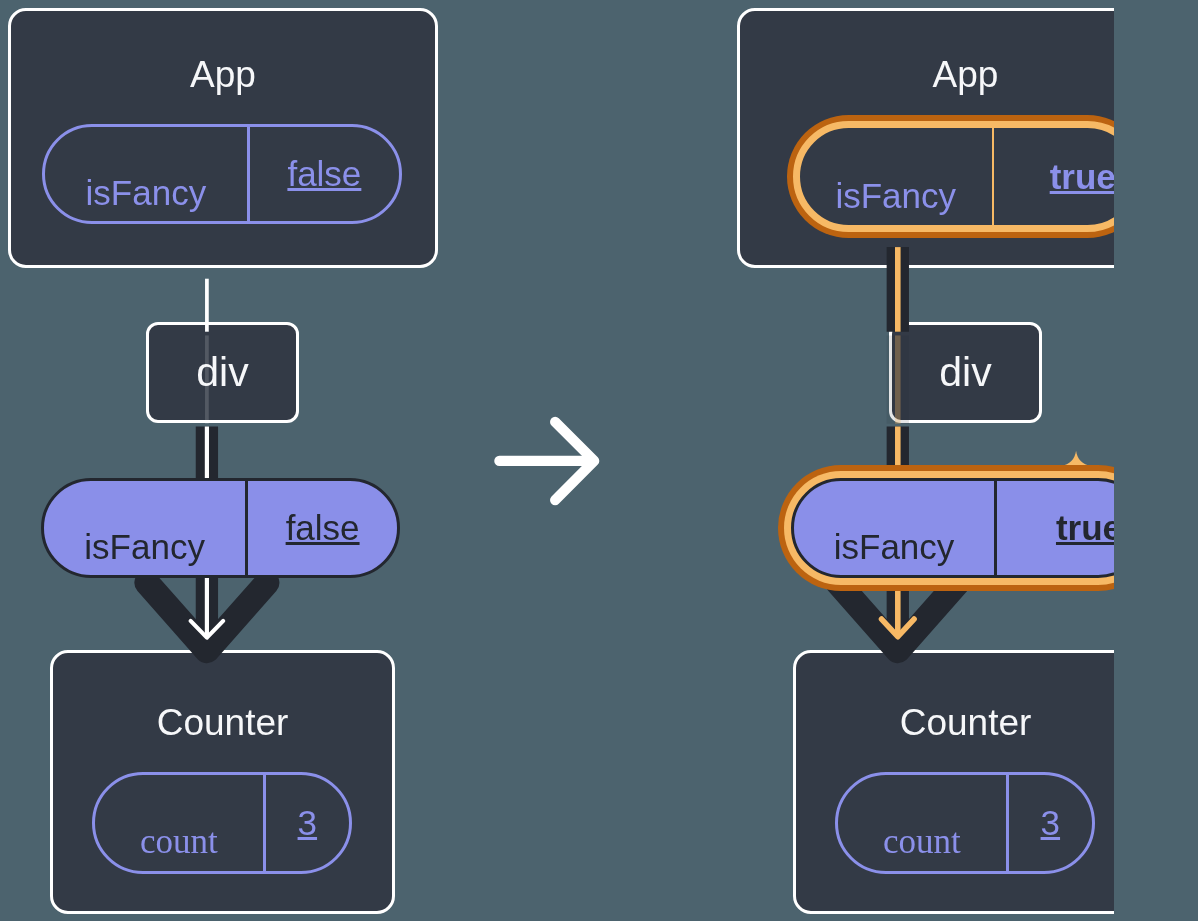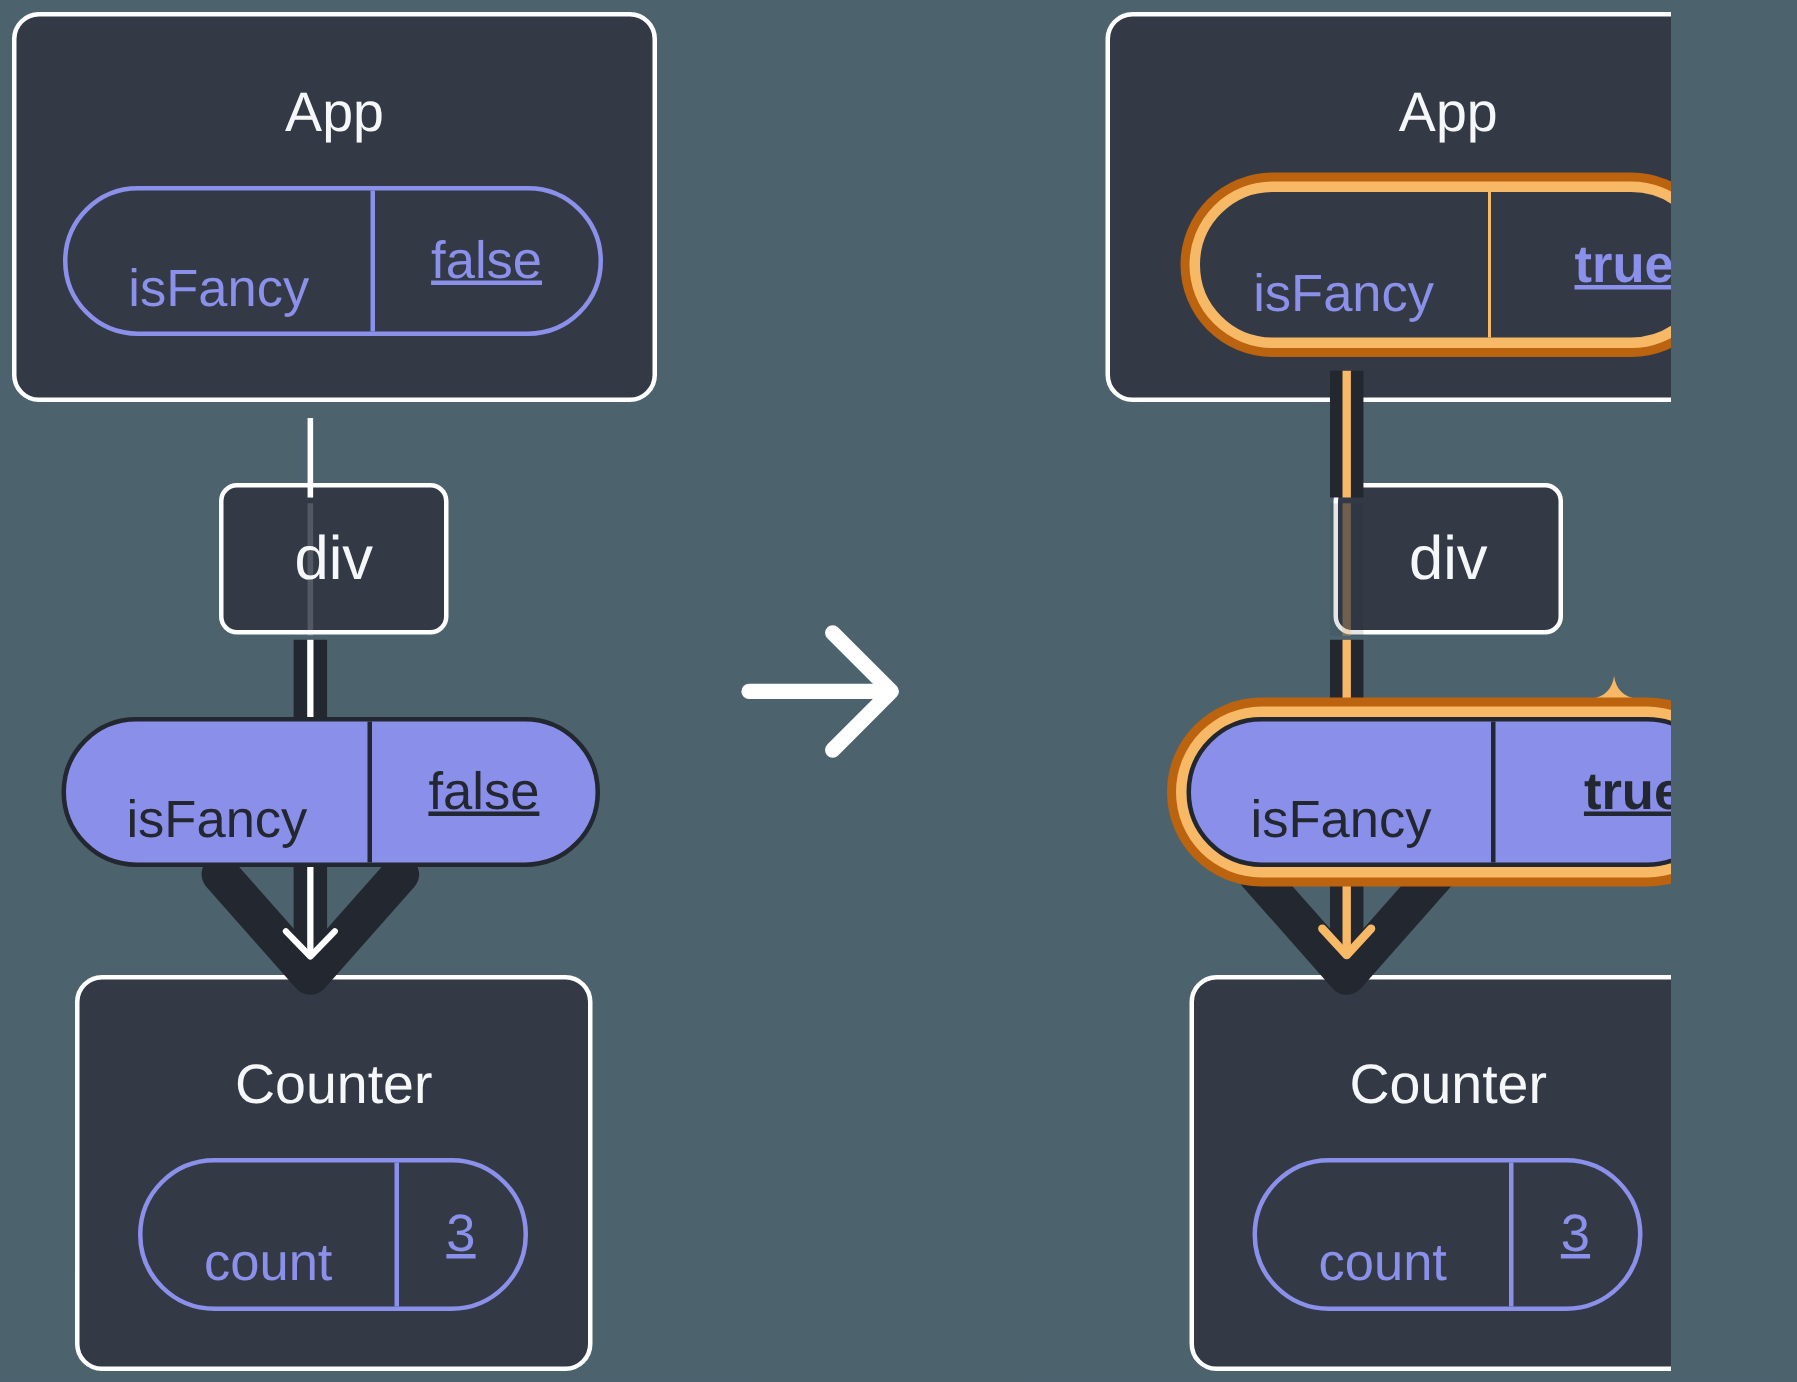--- a/index.html
+++ b/index.html
@@ -16,21 +16,21 @@
         display:flex; align-items:center; justify-content:center;
         color:var(--title); font-size:41px; font-weight:500;}
   .panel-title{position:absolute; text-align:center; color:var(--title);
         font-size:37px; line-height:38px; font-weight:500;}
 
   .pill{position:absolute; display:flex; align-items:stretch; border-radius:999px;
         font-size:35px;}
   .pill .cell{display:flex; align-items:center; justify-content:center;}
   .cell-name{flex:0 0 57%;margin-top:38px;}
   .cell-value{flex:1 1 auto; border-left:3px solid currentColor;text-decoration:underline;}
-  .split-66 .cell-name{flex-basis:66%;}
+  .split-66 .cell-name{flex-basis:66%;font-family:Liberation Serif, serif;}
 
   .pill-outline{border:3px solid var(--purple); color:var(--purple); background:transparent;}
   .pill-fill{background:var(--purple-fill); border:3px solid var(--ink-dark); color:var(--ink-dark);}
   .pill-hl-dark{background:var(--panel); border:7px solid var(--orange-light); color:var(--purple);
         box-shadow:0 0 0 6px var(--orange-dark);}
   .pill-hl-dark .cell-value{border-left:2px solid var(--orange-light);}
   .pill-fill.ring{box-shadow:0 0 0 7px var(--orange-light), 0 0 0 13px var(--orange-dark);}
   .bold{font-weight:700;padding-left:36px;}
 
   svg.overlay{position:absolute; inset:0; width:100%; height:100%; pointer-events:none;}

